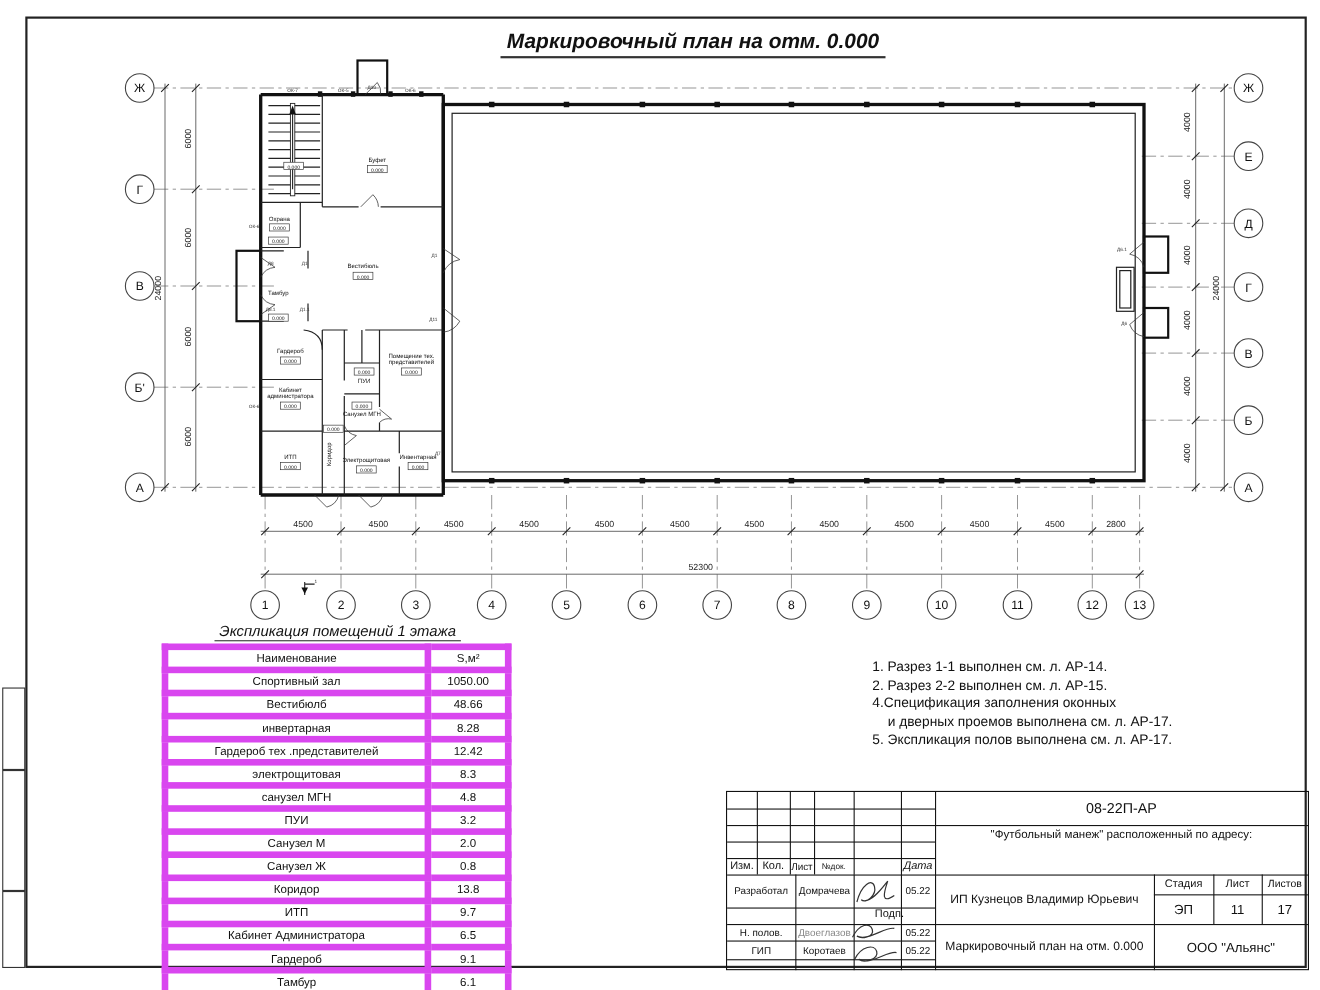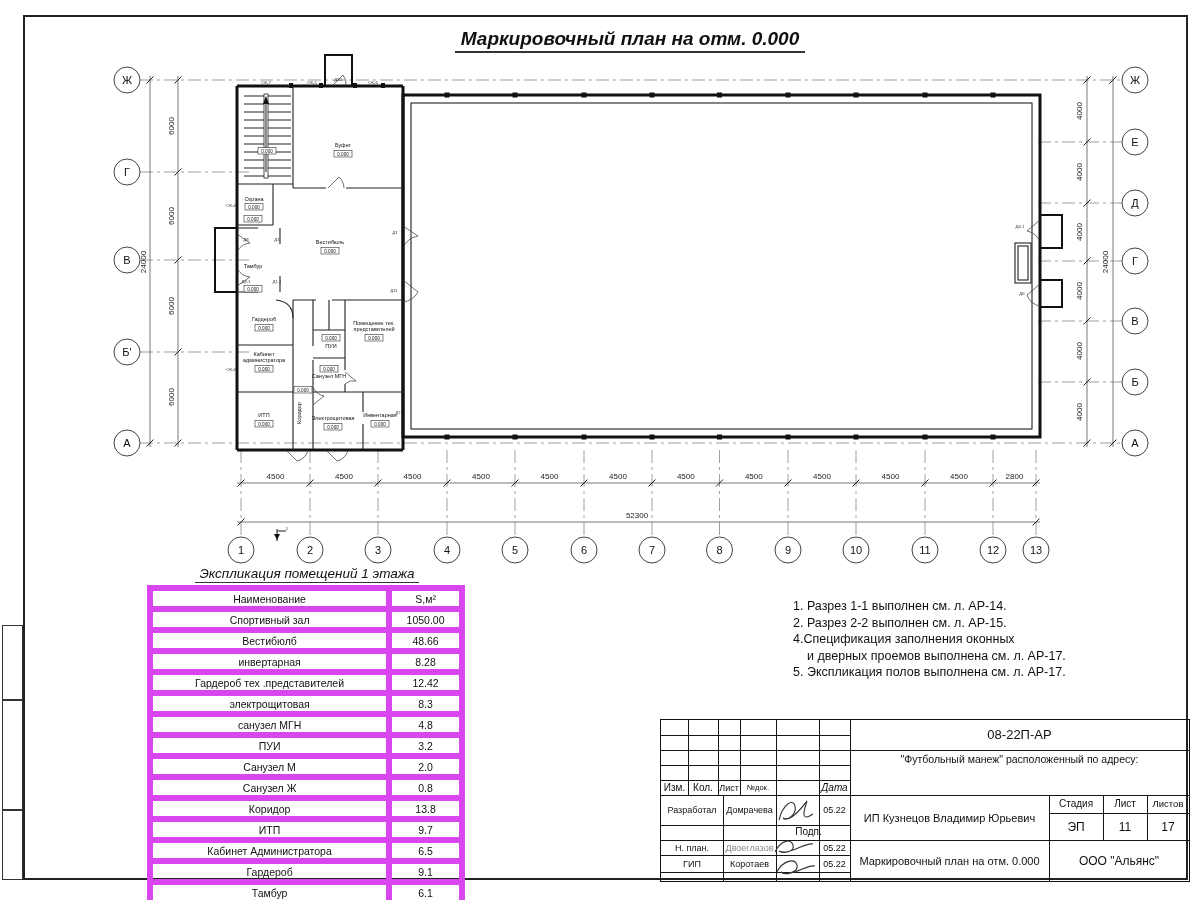--- a/index.html
+++ b/index.html
@@ -463,21 +463,21 @@
     <div class="tbc" style="left:0;top:60px;width:27px;height:15px;">Изм.</div>
     <div class="tbc" style="left:27px;top:60px;width:30px;height:15px;">Кол.</div>
     <div class="tbc" style="left:57px;top:60px;width:22px;height:15px;font-size:9px;">Лист</div>
     <div class="tbc" style="left:79px;top:60px;width:36px;height:15px;font-size:7.5px;">№док.</div>
     <div class="tbc" style="left:126px;top:60px;width:43px;height:15px;margin-top:44px;">Подп.</div>
     <div class="tbc" style="left:158px;top:60px;width:31px;height:15px;font-style:italic;">Дата</div>
 
     <div class="tbc" style="left:0;top:75px;width:62px;height:30px;font-size:9px;">Разработал</div>
     <div class="tbc" style="left:62px;top:75px;width:53px;height:30px;font-size:9px;">Домрачева</div>
     <div class="tbc" style="left:158px;top:75px;width:31px;height:30px;font-size:9px;">05.22</div>
-    <div class="tbc" style="left:0;top:120px;width:62px;height:15px;font-size:9px;">Н. план.</div>
+    <div class="tbc" style="left:0;top:120px;width:62px;height:15px;font-size:9px;">Н. полов.</div>
     <div class="tbc grey" style="left:62px;top:120px;width:53px;height:15px;font-size:9px;">Двоеглазов</div>
     <div class="tbc" style="left:158px;top:120px;width:31px;height:15px;font-size:9px;">05.22</div>
     <div class="tbc" style="left:0;top:135px;width:62px;height:17px;font-size:9px;">ГИП</div>
     <div class="tbc" style="left:62px;top:135px;width:53px;height:17px;font-size:9px;">Коротаев</div>
     <div class="tbc" style="left:158px;top:135px;width:31px;height:17px;font-size:9px;">05.22</div>
 
     <svg class="abs" style="left:113px;top:76px;" width="45" height="30" viewBox="0 0 45 30">
       <path d="M5,24 C9,8 19,2 21,10 C23,18 13,26 9,22 C17,27 29,10 33,5 C29,17 27,26 39,18" fill="none" stroke="#333" stroke-width="1.1"></path>
     </svg>
     <svg class="abs" style="left:110px;top:116px;" width="48" height="44" viewBox="0 0 48 44">

